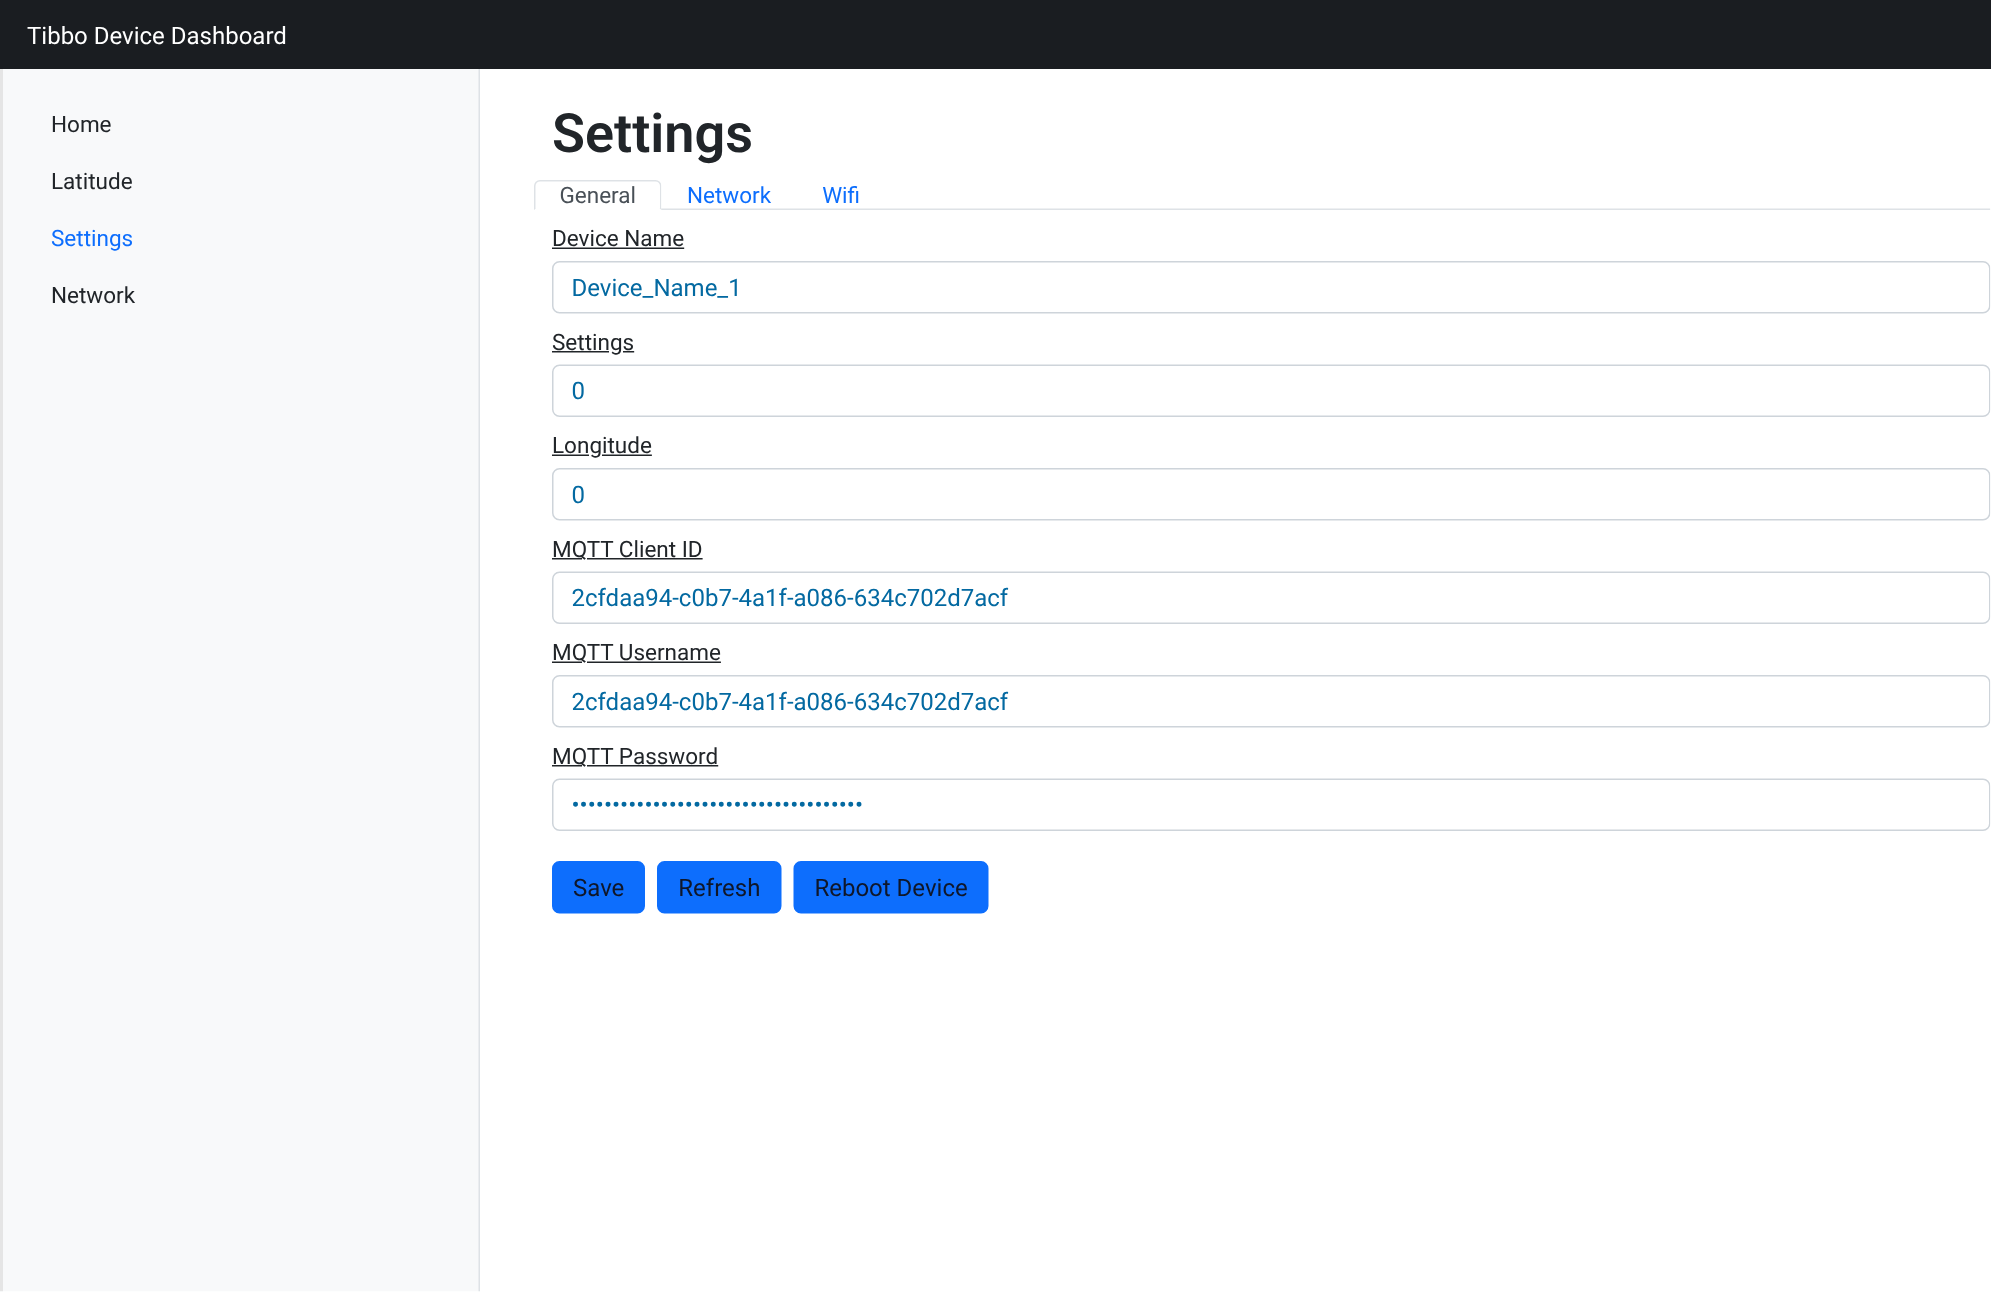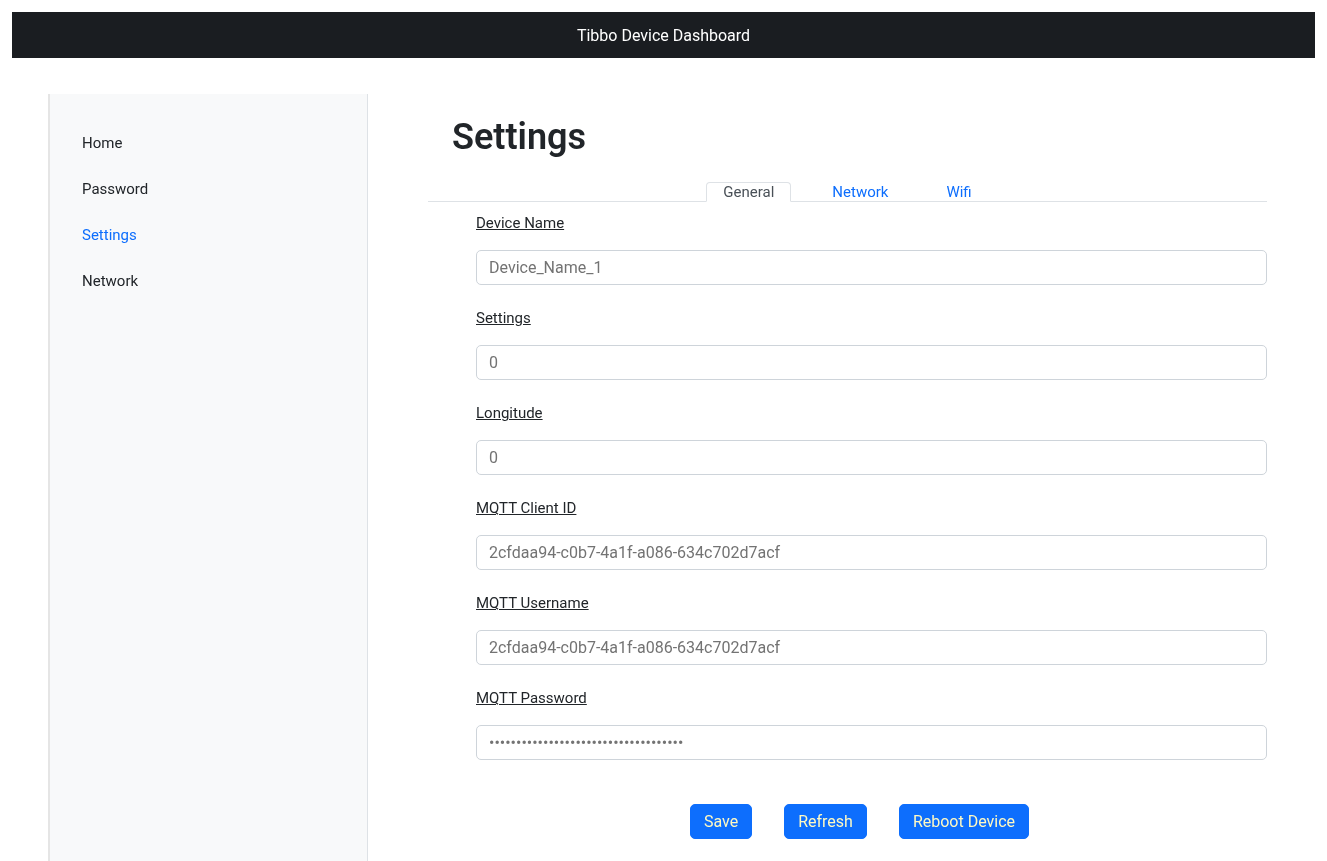--- a/index.html
+++ b/index.html
@@ -1,19 +1,18 @@
 <!DOCTYPE html>
 <html><head>
   <meta charset="utf-8">
   <style>
     * {
       box-sizing: border-box;
-      margin: 12px;
+      margin: 0;
       padding: 0;
-      justify-content: center;
     }
     body {
       font-family: -apple-system, BlinkMacSystemFont, "Segoe UI", Roboto, "Helvetica Neue", Arial, sans-serif;
       font-size: 16px;
       color: #212529;
       background: #fff;
     }
     .header {
       background: #1a1d21;
       color: #fff;
@@ -39,21 +38,21 @@
     .sidebar {
       width: 320px;
       background: #f8f9fa;
       border-right: 1px solid #dee2e6;
       border-left: 2px solid #e5e5e5;
       padding-top: 20px;
       min-height: calc(100vh - 46px);
     }
     .sidebar-item {
       display: block;
-      padding: 8px 20px;
+      padding: 8px 32px;
       color: #212529;
       text-decoration: none;
       font-size: 15px;
       cursor: pointer;
       margin-bottom: 4px;
     }
     .sidebar-item.active {
       color: #0d6efd;
     }
     .main {
@@ -101,51 +100,51 @@
       color: #212529;
       margin-top: 10px;
       margin-bottom: 6px;
     }
     .form-control {
       width: 100%;
       padding: 7px 12px;
       font-size: 16px;
       border: 1px solid #ced4da;
       border-radius: 5px;
-      color: #737373;
+      color: #0369a1;
       background: #fff;
       font-family: inherit;
     }
     .button-row {
       margin-top: 20px;
       display: flex;
       gap: 8px;
     }
     .btn {
       background: #0d6efd;
-      color: #fef9c3;
+      color: #0f172a;
       border: 1px solid #0d6efd;
       padding: 7px 13px;
       font-size: 16px;
       border-radius: 5px;
       cursor: pointer;
       font-family: inherit;
     }
   </style>
 </head>
 <body>
 
 <div class="header">
   <span class="header-title">Tibbo Device Dashboard</span>
 </div>
 
 <div class="layout">
   <nav class="sidebar">
     <a class="sidebar-item">Home</a>
-    <a class="sidebar-item">Password</a>
+    <a class="sidebar-item">Latitude</a>
     <a class="sidebar-item active">Settings</a>
     <a class="sidebar-item">Network</a>
   </nav>
 
   <main class="main">
     <h1 class="page-title">Settings</h1>
 
     <div class="tabs">
       <div class="tab active">General</div>
       <div class="tab">Network</div>

